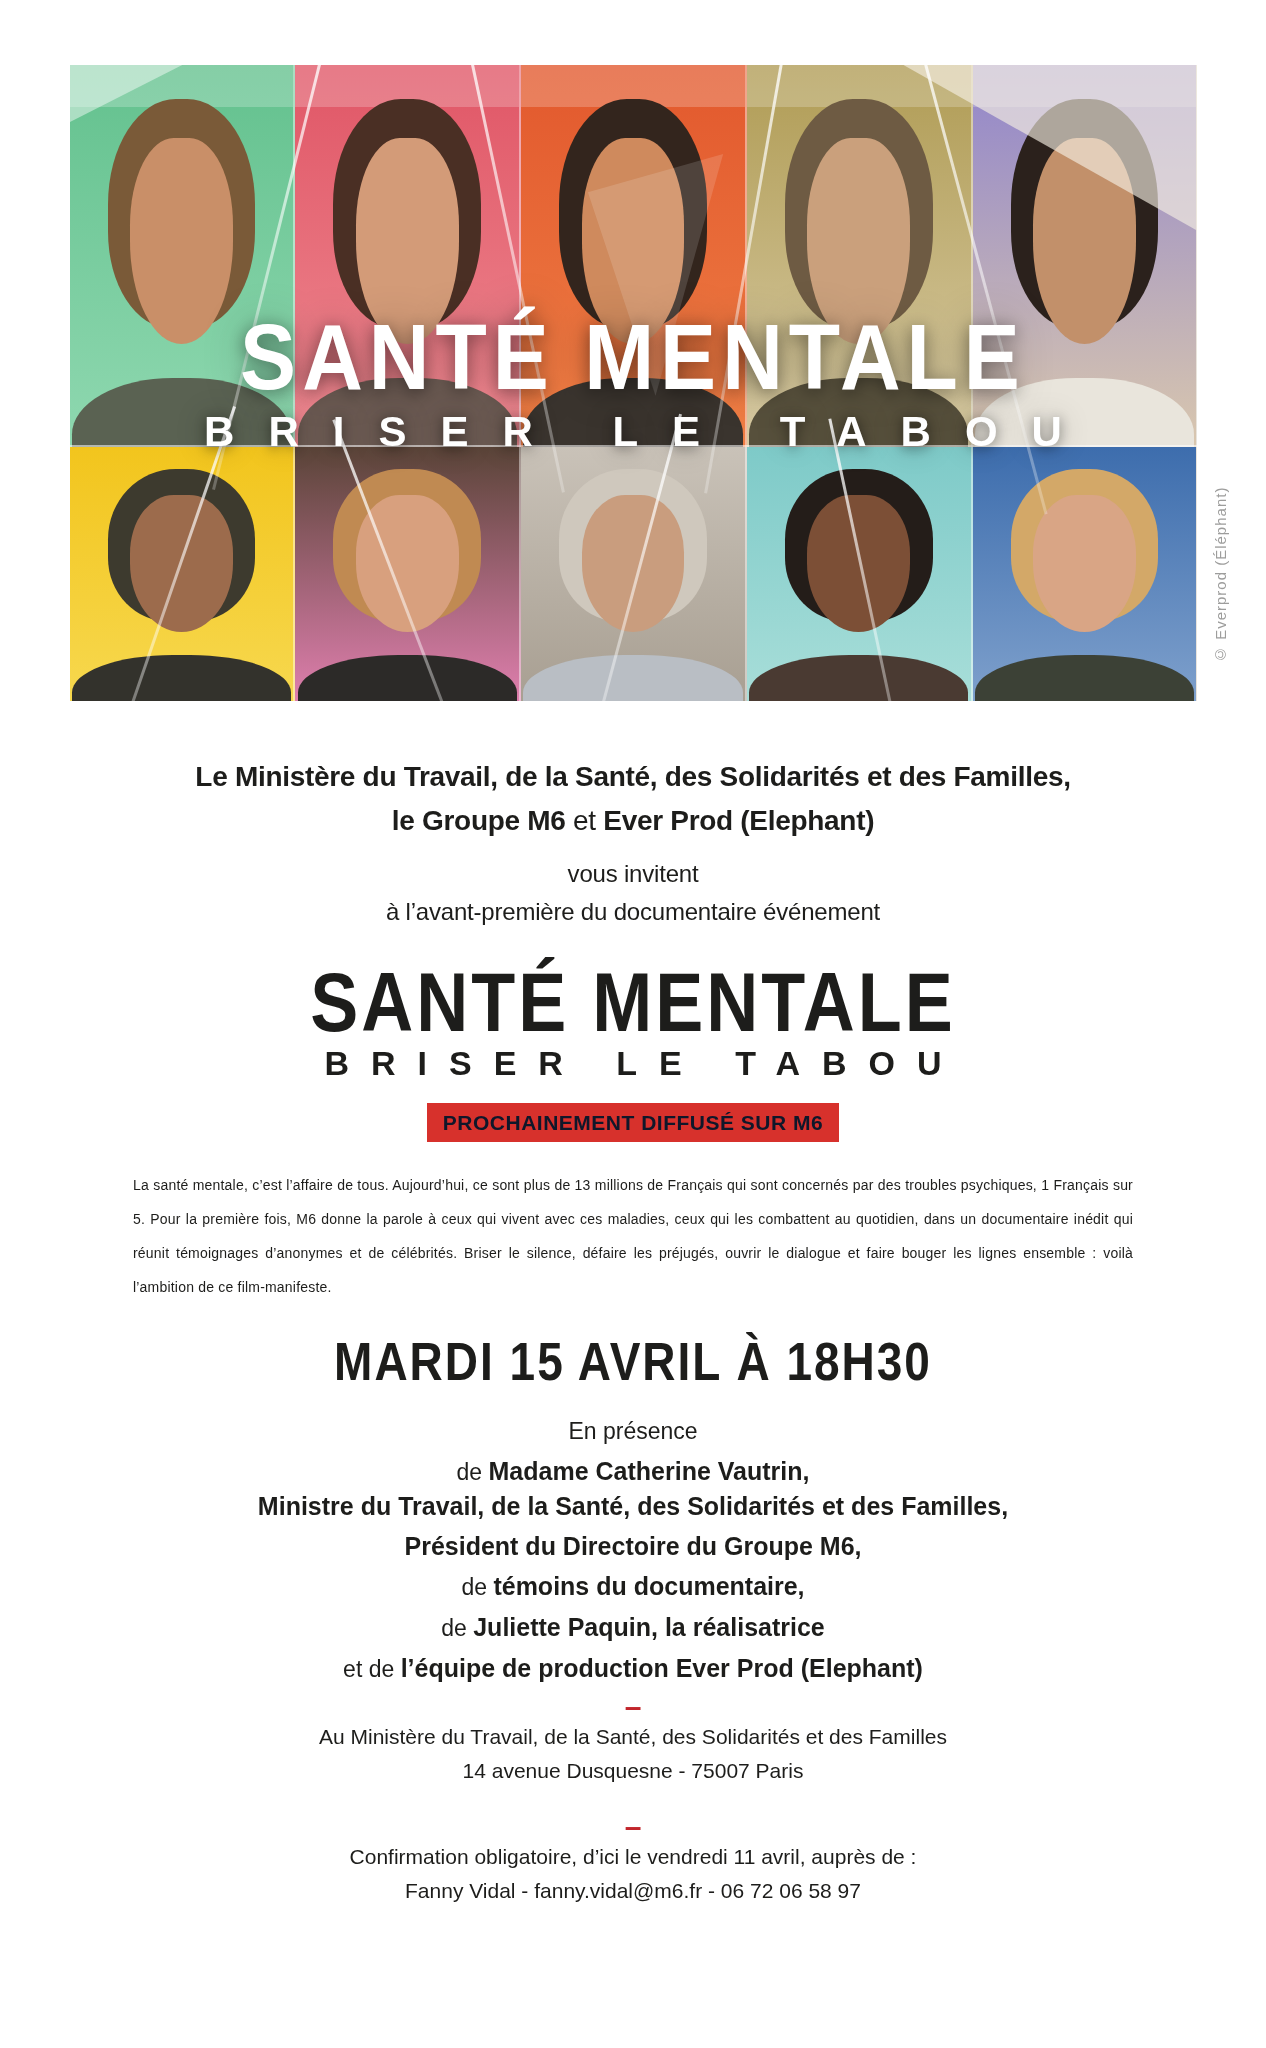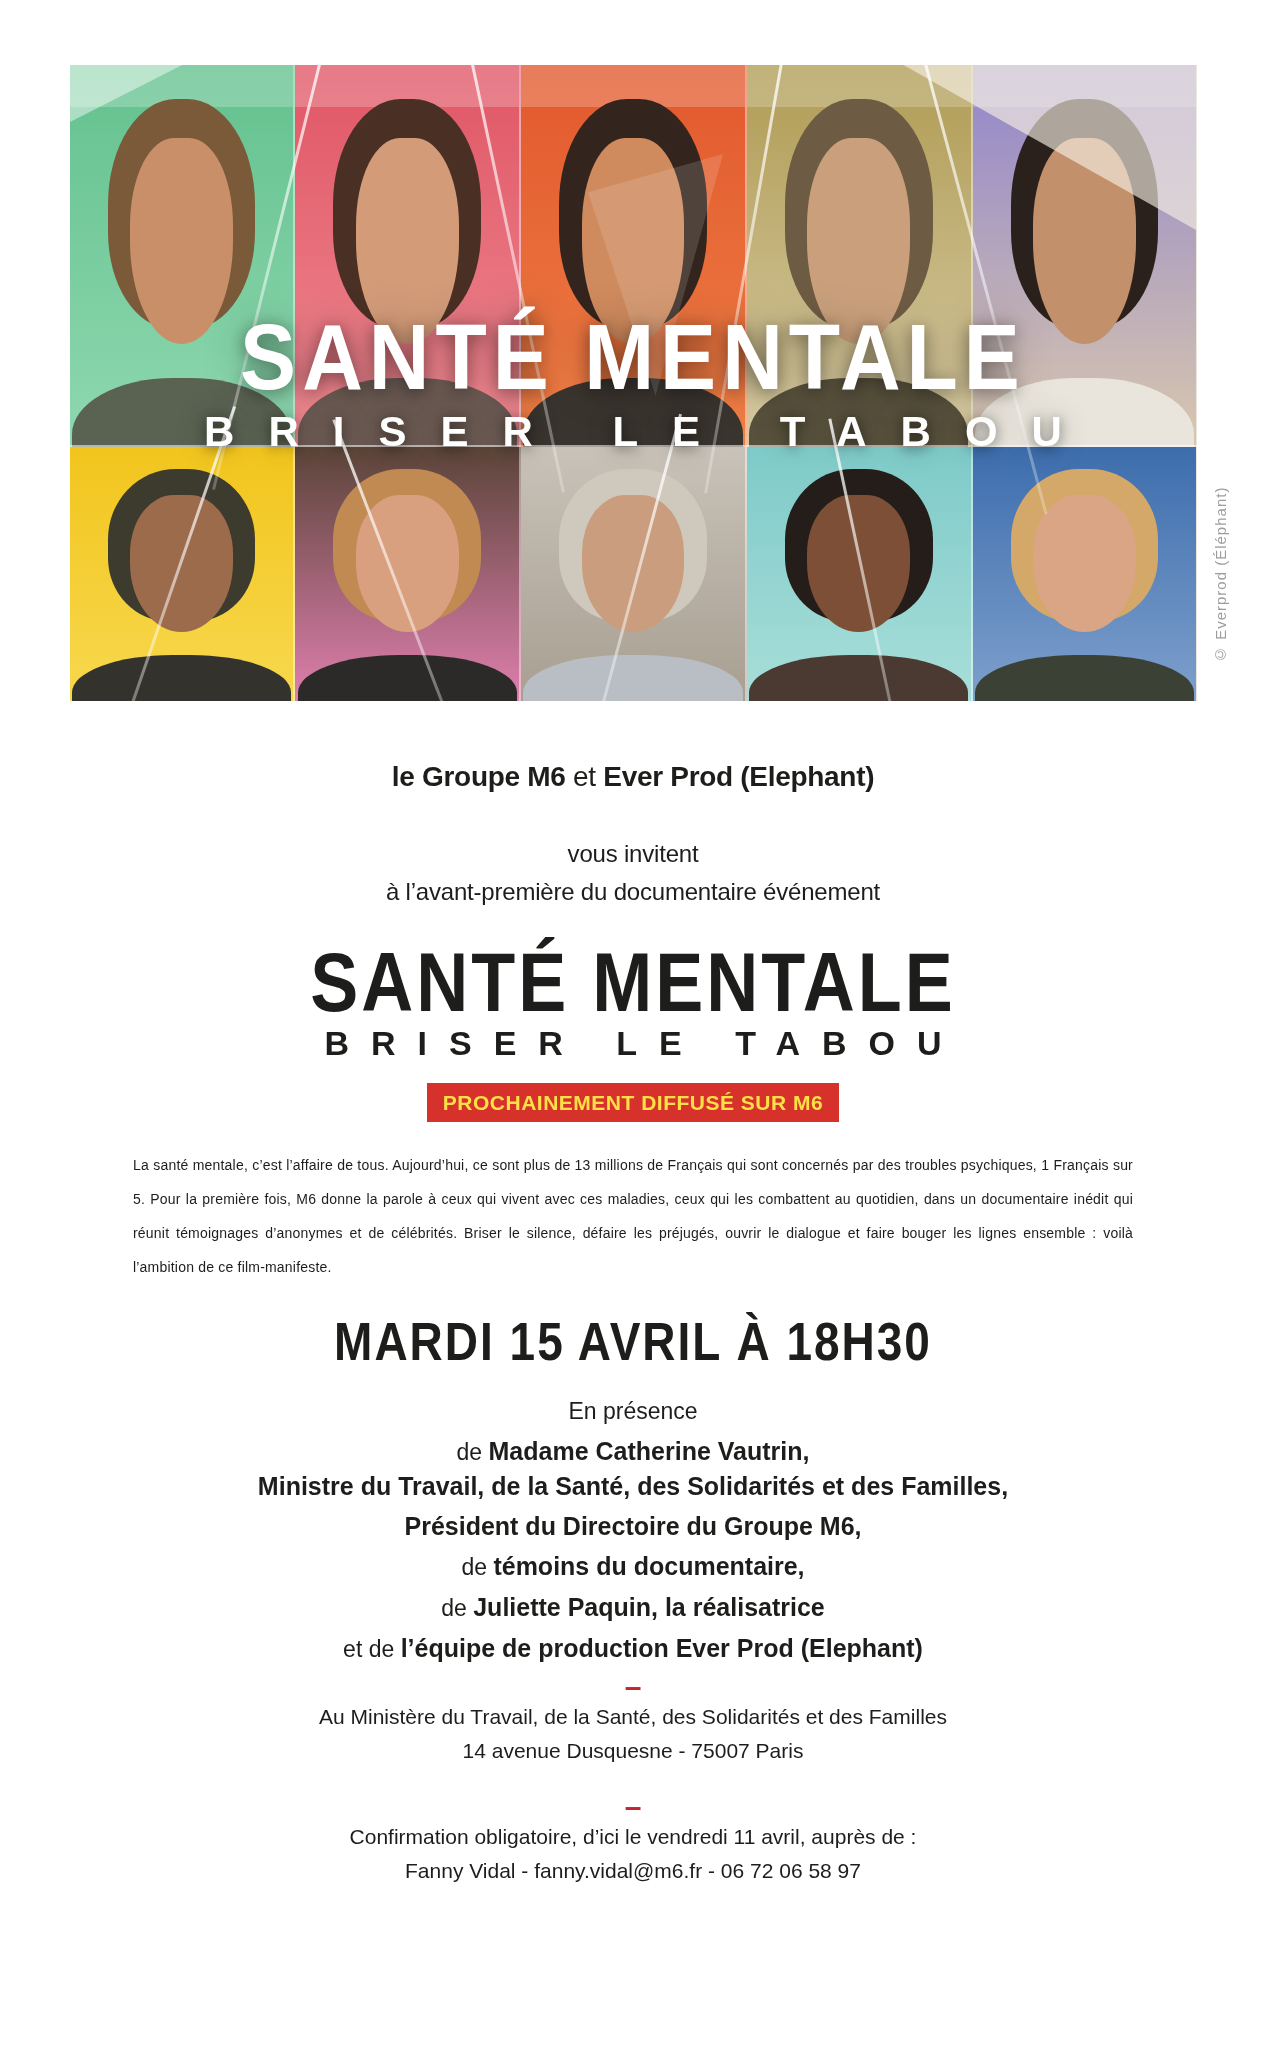--- a/index.html
+++ b/index.html
@@ -58,28 +58,28 @@
   .ls-comp-34{display:inline-block;margin-right:-34px;}
   .ls-comp-22{display:inline-block;margin-right:-22px;}
   .poster-credit{
     position:absolute;right:-32px;bottom:6px;height:240px;
     writing-mode:vertical-rl;transform:rotate(180deg);
     font-size:15px;letter-spacing:1px;white-space:nowrap;
   }
   
   .hosts{margin-top:54px;font-size:28px;font-weight:700;line-height:44px;letter-spacing:-0.3px;}
   .hosts .sep{font-weight:400;}
-  .invite{margin-top:36px;font-size:24px;line-height:38px;letter-spacing:-0.2px;}
+  .invite{margin-top:12px;font-size:24px;line-height:38px;letter-spacing:-0.2px;}
   .big-title{
     margin-top:34px;font-size:72px;font-weight:800;letter-spacing:3px;line-height:74px;
     transform:scaleY(1.15);color:#1d1d1b;
   }
   .big-subtitle{margin-top:4px;font-size:34px;font-weight:700;letter-spacing:22px;line-height:40px;}
   .badge{
-    display:inline-block;margin-top:20px;color:#fde047;font-weight:700;font-size:21px;
+    display:inline-block;margin-top:20px;color:#0f172a;font-weight:700;font-size:21px;
     letter-spacing:0.5px;padding:8px 16px 7px;line-height:24px;
   }
   .synopsis{
     margin:26px auto 0;width:1000px;font-size:14px;line-height:34px;text-align:justify;
     letter-spacing:0.2px;
   }
   .date{margin-top:32px;font-size:46px;font-weight:800;letter-spacing:2px;line-height:50px;transform:scaleY(1.18);}
   .presence-head{margin-top:28px;font-size:23px;line-height:34px;}
   .attendees{font-size:25px;line-height:34px;}
   .attendees .entry{margin-top:6px;}
@@ -168,20 +168,21 @@
       <div class="shard s8"></div>
     </div>
     <div class="poster-overlay">
       <div class="poster-title">SANTÉ MENTALE</div>
       <div class="poster-subtitle"><span class="ls-comp-34">BRISER LE TABOU</span></div>
     </div>
     <div class="poster-credit" style="color: rgb(157, 157, 156);">© Everprod (Éléphant)</div>
   </div>
 
   <div class="hosts">
+    <p>Le Ministère du Travail, de la Santé, des Solidarités et des Familles,</p>
     <p><span>le Groupe M6</span><span class="sep"> et </span><span>Ever Prod (Elephant)</span></p>
   </div>
 
   <div class="invite">
     <p>vous invitent</p>
     <p>à l’avant-première du documentaire événement</p>
   </div>
 
   <div class="big-title">SANTÉ MENTALE</div>
   <div class="big-subtitle"><span class="ls-comp-22">BRISER LE TABOU</span></div>

